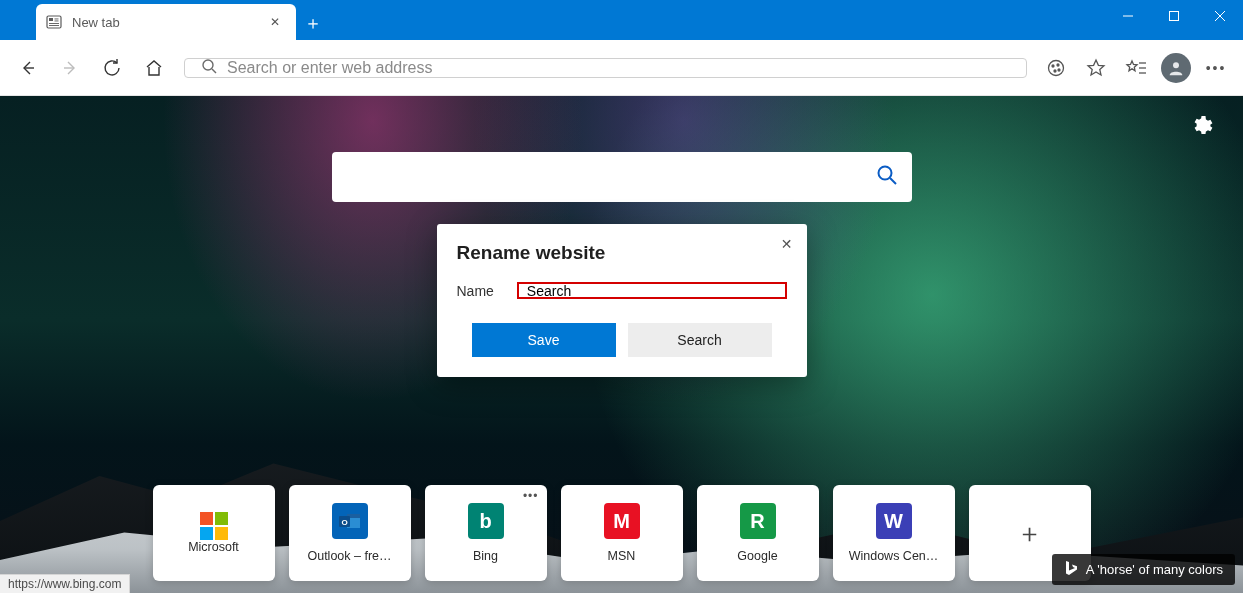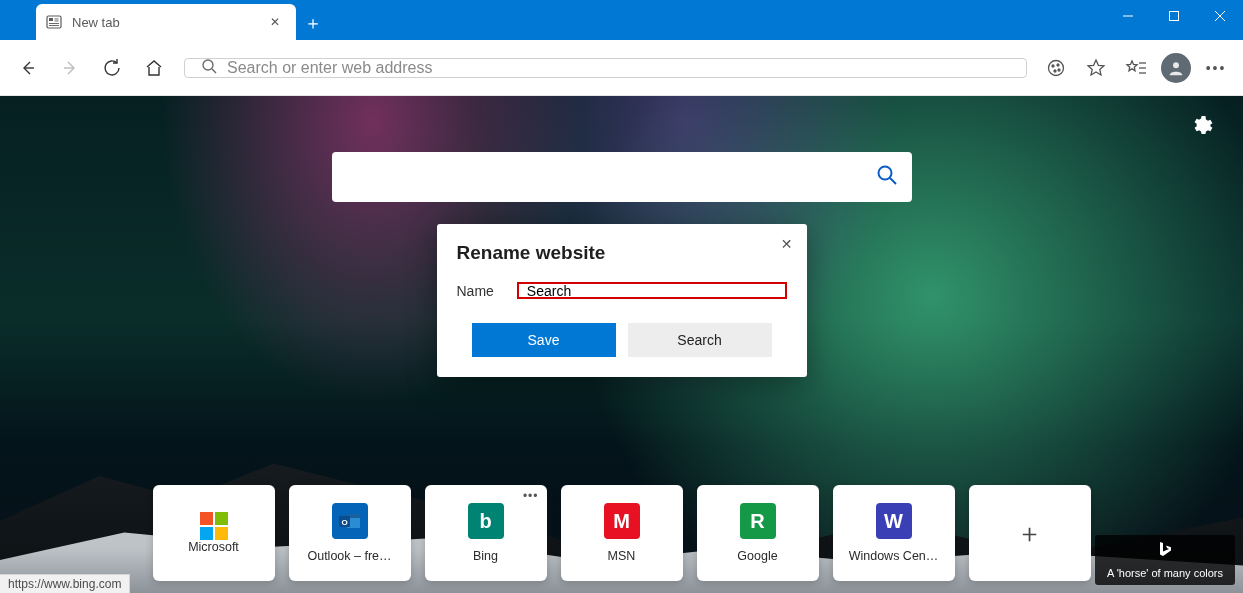--- a/index.html
+++ b/index.html
@@ -146,22 +146,22 @@
     font-weight:bold; color:#fff; font-size:20px; margin-bottom:10px;
   }
   .tile .tile-label { font-size:12.5px; color:#2a2a2a; max-width:104px; white-space:nowrap; overflow:hidden; text-overflow:ellipsis; text-align:center; }
   .tile .more { position:absolute; top:4px; right:8px; font-size:12px; letter-spacing:1px; color:#555; }
   .tile.add .plus { font-size:26px; color:#444; }
 
   
   .caption {
     position:absolute; right:8px; bottom:8px;
     background: rgba(0,0,0,0.78); color:#fff;
-    padding: 6px 12px; border-radius:3px; font-size:11px;
-    display:flex; align-items:center; gap:8px;flex-direction:column;
+    padding: 6px 12px; border-radius:3px; font-size:13px;
+    display:flex; align-items:center; gap:8px;
   }
 
   .status-bar {
     position:absolute; left:0; bottom:0;
     background:#f1f1f1; color:#4b4b4b; font-size:12px;
     padding: 2px 8px; border:1px solid #d5d5d5; border-left:none; border-bottom:none;
   }
 
   
   .ms-grid { width:28px; height:28px; display:grid; grid-template-columns:1fr 1fr; grid-template-rows:1fr 1fr; gap:2px; }

